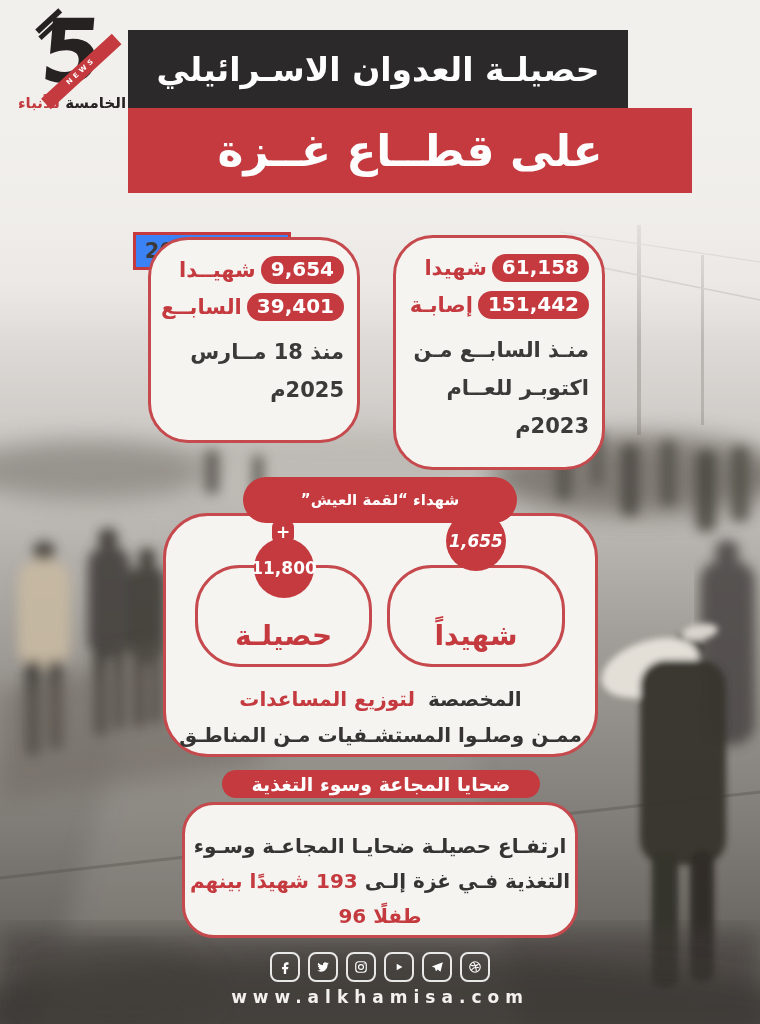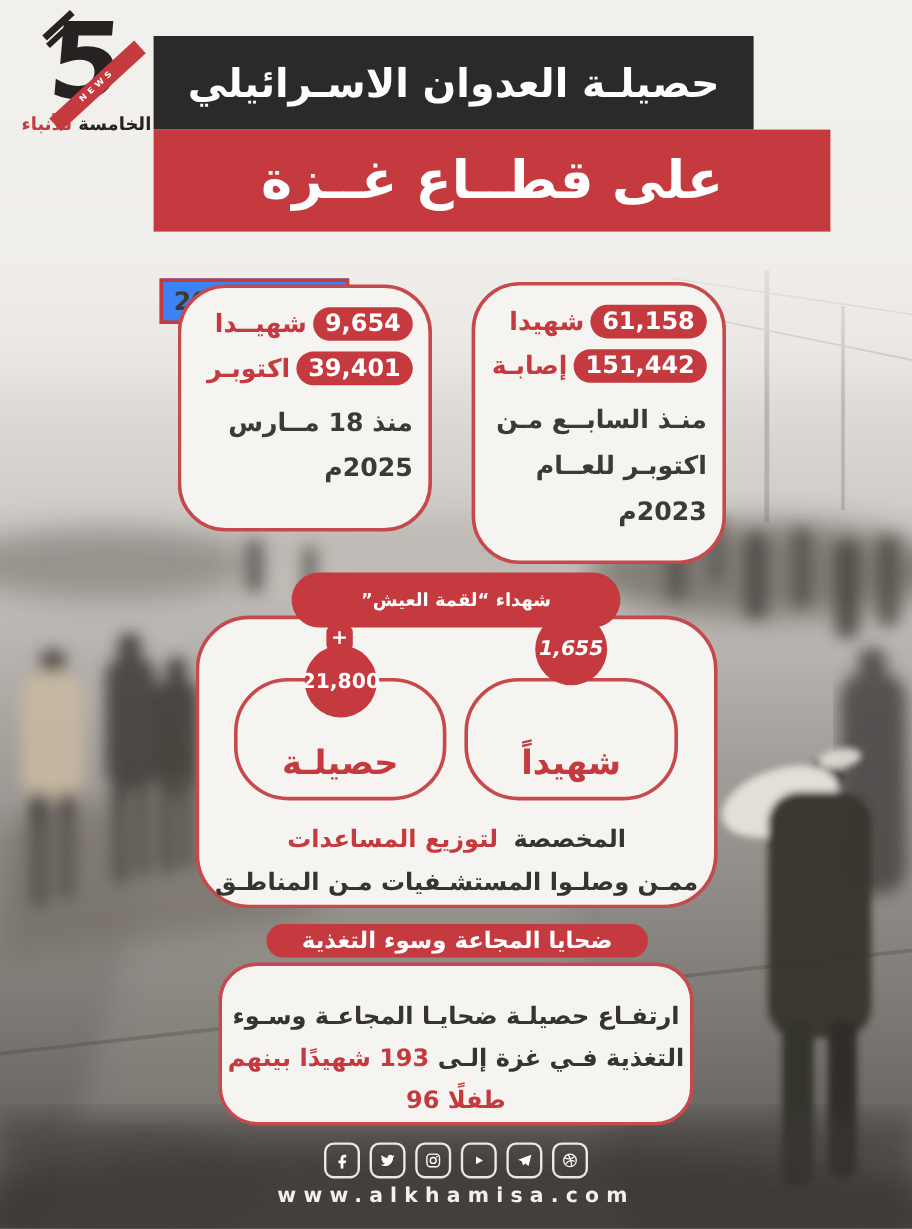--- a/index.html
+++ b/index.html
@@ -206,21 +206,21 @@
   <div class="abs title-red">على قطــاع غــزة</div>
   <div class="abs date-badge">2025-08-06</div>
 
   <div class="abs stat-box box-march">
     <div class="stat-row">
       <span class="pill">9,654</span>
       <span class="stat-label">شهيــدا</span>
     </div>
     <div class="stat-row">
       <span class="pill">39,401</span>
-      <span class="stat-label">اكتوبـر</span>
+      <span class="stat-label">السابــع</span>
     </div>
     <div class="period">
       <div>منذ 18 مــارس</div>
       <div>2025م</div>
     </div>
   </div>
 
   <div class="abs stat-box box-october">
     <div class="stat-row">
       <span class="pill">61,158</span>
@@ -241,21 +241,21 @@
   <div class="abs aid-box"></div>
 
   <div class="abs sub-card sub-right">
     <span class="sub-label">شهيداً</span>
   </div>
   <div class="abs sub-card sub-left">
     <span class="sub-label">حصيلـة</span>
   </div>
   <div class="abs plus-badge">+</div>
   <div class="abs badge-circle circle-right">1,655</div>
-  <div class="abs badge-circle circle-left">21,800</div>
+  <div class="abs badge-circle circle-left">11,800</div>
 
   <div class="abs aid-desc">
     <div>
       <span>المخصصة</span>
       <span class="red">لتوزيع المساعدات</span>
     </div>
     <div>ممـن وصلـوا المستشـفيات مـن المناطـق</div>
   </div>
 
   <div class="abs famine-title">ضحايا المجاعة وسوء التغذية</div>

